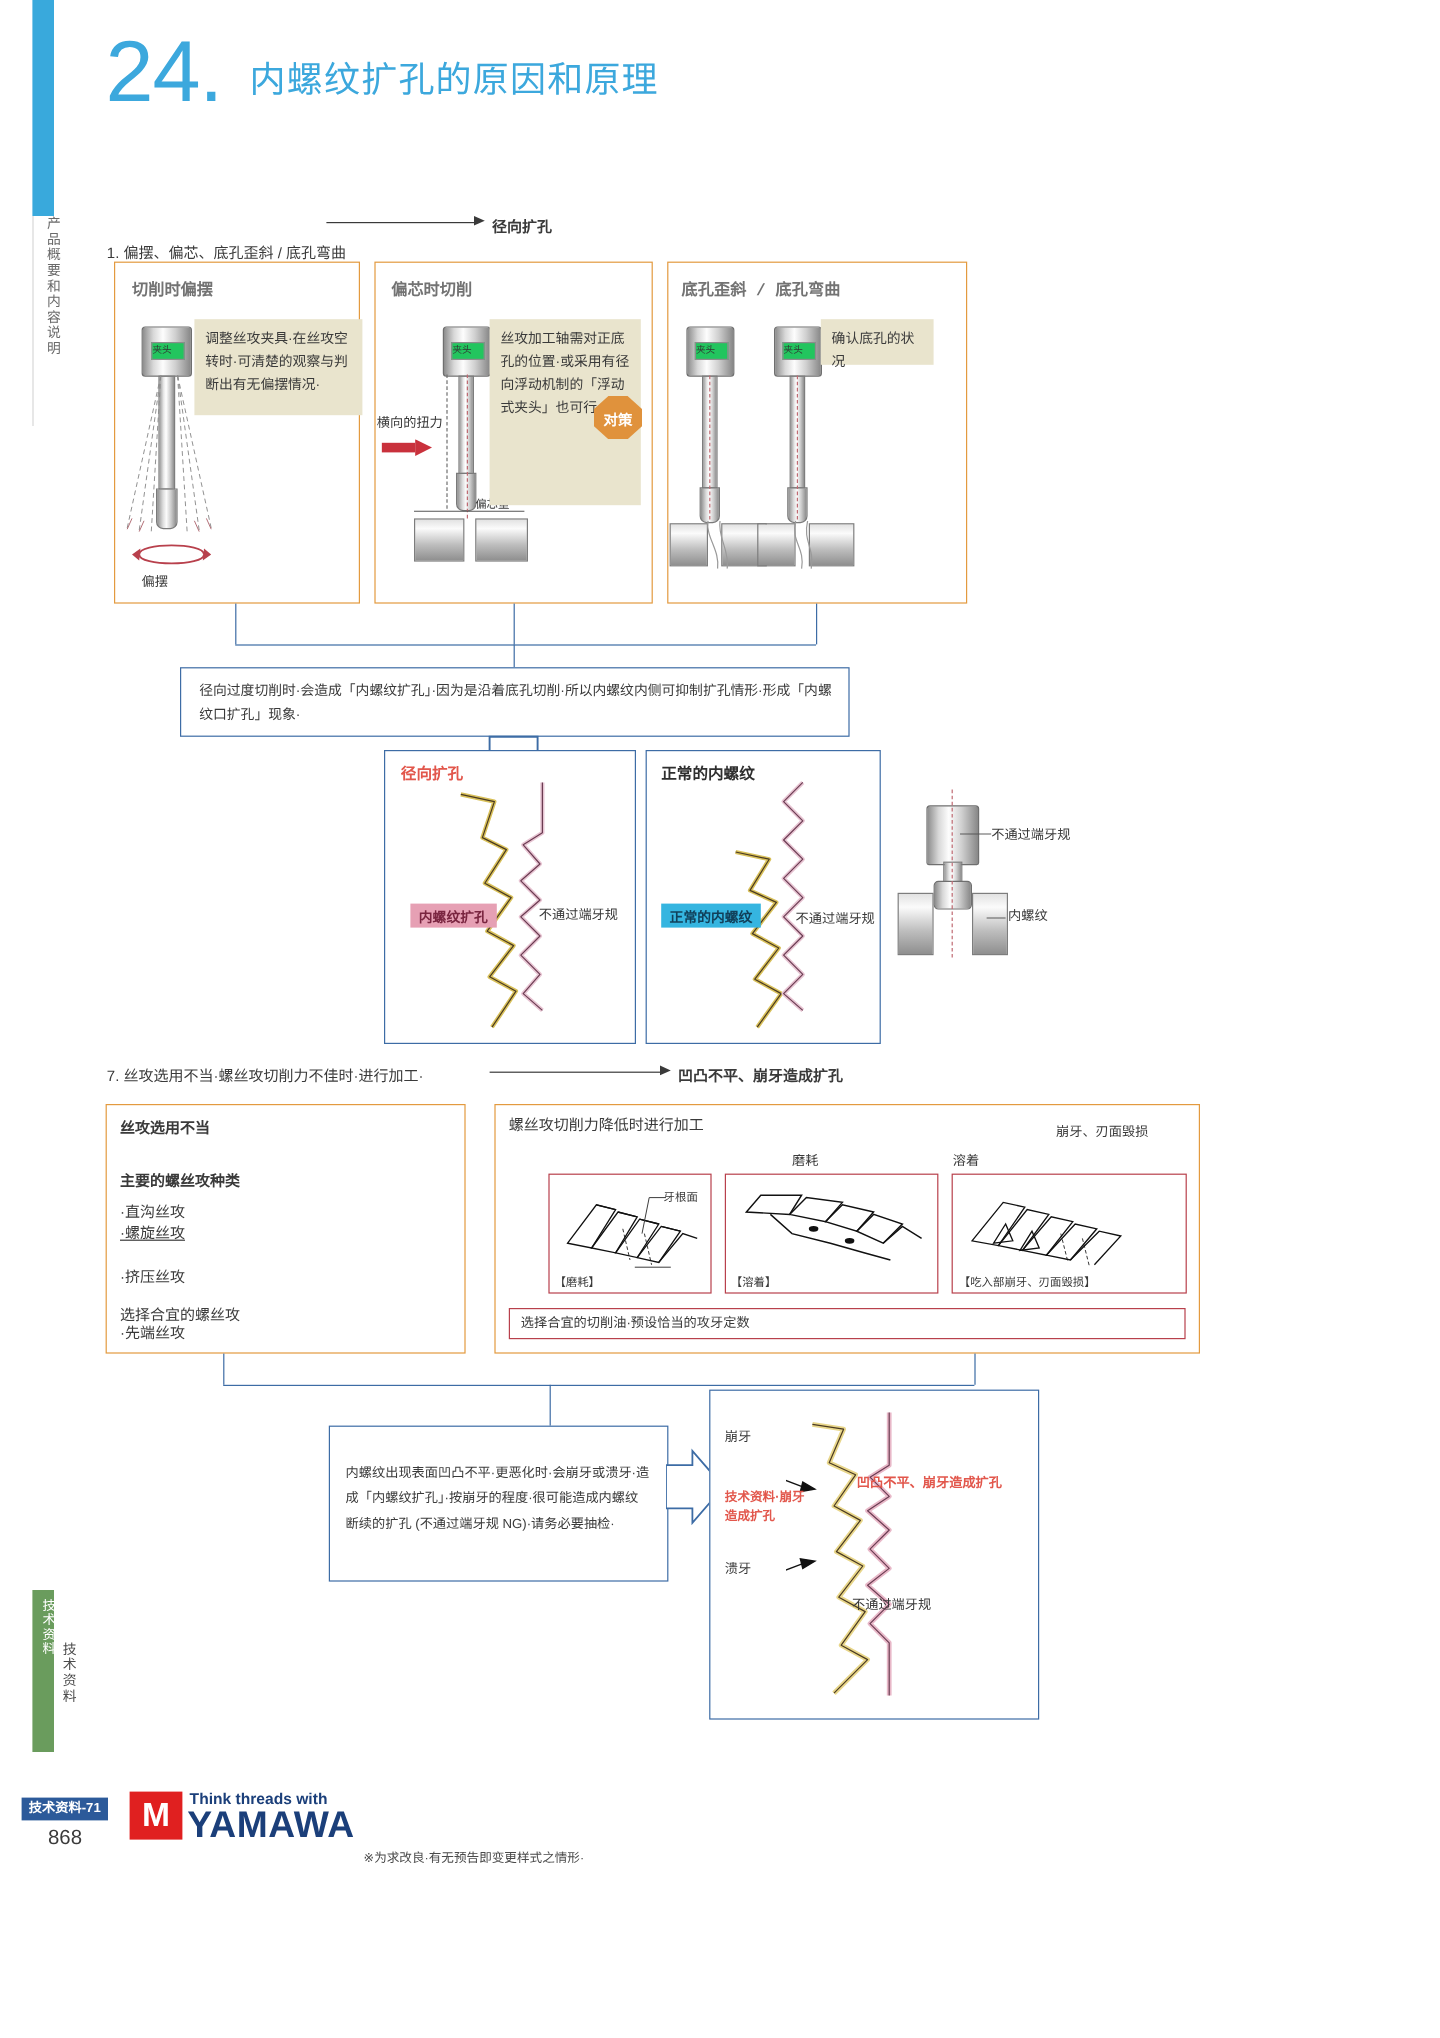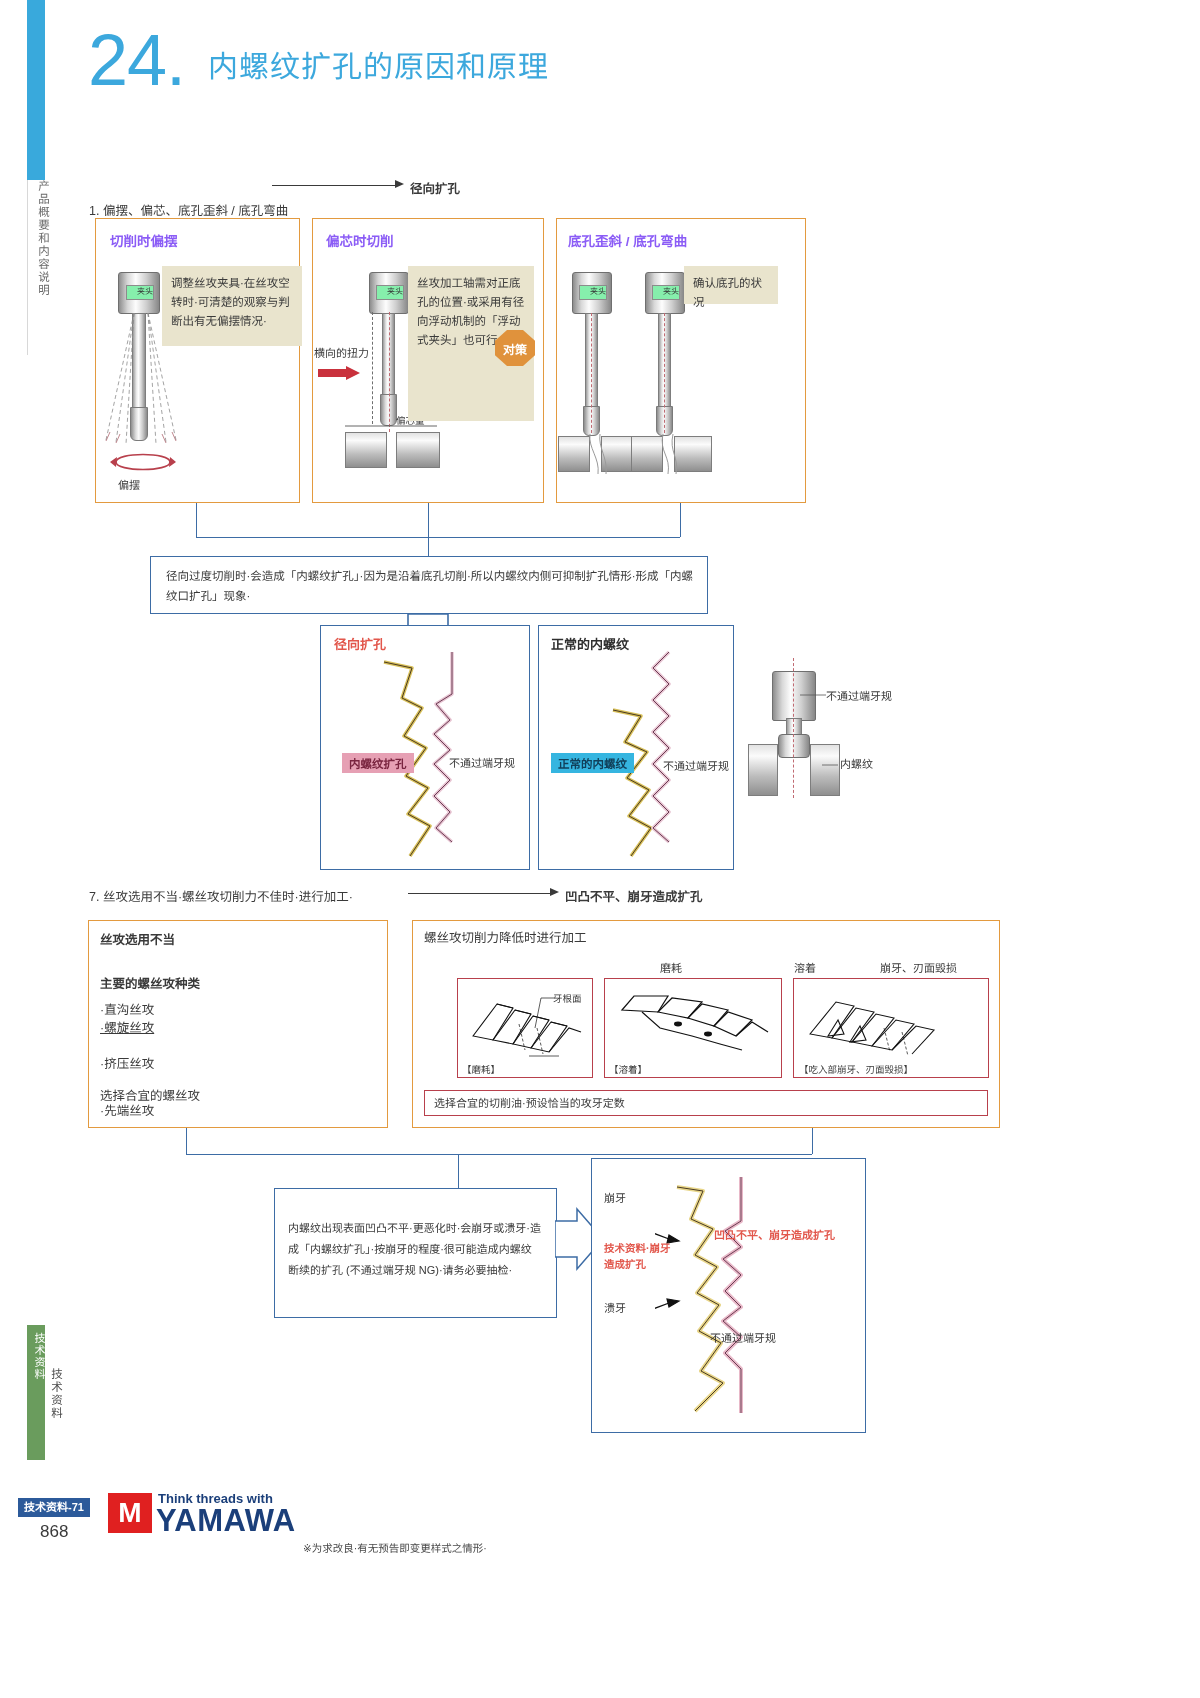--- a/index.html
+++ b/index.html
@@ -26,21 +26,21 @@
   .hdr-num{position:absolute;left:88px;top:22px;font-size:72px;color:#3ca8dd;font-weight:400;
     letter-spacing:-1px;line-height:76px;}
   .hdr-title{position:absolute;left:208px;top:42px;font-size:30px;color:#3ca8dd;letter-spacing:1px;}
 
   
   .t{position:absolute;font-size:12.5px;color:#3a3a3a;line-height:20px;}
   .t-sm{position:absolute;font-size:11px;color:#3a3a3a;line-height:17px;}
   .t-xs{position:absolute;font-size:9.5px;color:#3a3a3a;line-height:14px;}
   .bold{font-weight:bold;}
   .red{color:#e2574c;}
-  .panel-title{position:absolute;font-size:13.5px;font-weight:bold;color:#8b5cf6;}
+  .panel-title{position:absolute;font-size:13.5px;font-weight:bold;color:#737373;font-family:Liberation Mono, monospace;}
 
   
   .secline{position:absolute;font-size:12.5px;color:#3a3a3a;}
   .arrow-h{position:absolute;height:0;border-top:1.3px solid #3a3a3a;}
   .arrow-head{position:absolute;width:0;height:0;border-left:9px solid #3a3a3a;
     border-top:4.5px solid transparent;border-bottom:4.5px solid transparent;}
 
   .obox{position:absolute;border:1.6px solid #e39a3f;background:#fff;box-sizing:border-box;}
   .bbox{position:absolute;border:1.5px solid #3d6ca5;background:#fff;box-sizing:border-box;}
   .rbox{position:absolute;border:1.5px solid #b8404c;background:#fff;box-sizing:border-box;}
@@ -49,22 +49,22 @@
 
   
   .ln-v{position:absolute;width:0;border-left:1.5px solid #3d6ca5;}
   .ln-h{position:absolute;height:0;border-top:1.5px solid #3d6ca5;}
 
   
   .shank{position:absolute;background:linear-gradient(90deg,#9a9a9a 0%,#e8e8e8 28%,#ffffff 45%,#d3d3d3 70%,#8e8e8e 100%);
     border:1px solid #7d7d7d;box-sizing:border-box;}
   .holder{position:absolute;background:linear-gradient(90deg,#8d8d8d 0%,#d8d8d8 22%,#fdfdfd 42%,#cfcfcf 68%,#878787 100%);
     border:1px solid #6f6f6f;border-radius:3px;box-sizing:border-box;}
-  .holder-lbl{position:absolute;background:#86efac;border:1px solid #8c8c8c;font-size:8px;
-    text-align:right;color:#333;line-height:12px;}
+  .holder-lbl{position:absolute;background:#22c55e;border:1px solid #8c8c8c;font-size:8px;
+    text-align:left;color:#333;line-height:12px;}
   .tip{position:absolute;background:linear-gradient(90deg,#8d8d8d 0%,#dcdcdc 30%,#fbfbfb 48%,#cccccc 72%,#8a8a8a 100%);
     border:1px solid #7a7a7a;box-sizing:border-box;}
   .workpiece{position:absolute;background:linear-gradient(180deg,#e2e2e2 0%,#fbfbfb 22%,#bdbdbd 62%,#8f8f8f 100%);
     border:1px solid #7d7d7d;box-sizing:border-box;}
   .dashc{position:absolute;border-left:1px dashed #c06a72;}
   .dashg{position:absolute;border-left:1px dashed #6f6f6f;}
 
   
   .badge-oct{position:absolute;background:#e0923c;color:#fff;font-size:12px;font-weight:bold;
     display:flex;align-items:center;justify-content:center;
@@ -290,21 +290,21 @@
     <path d="M120 52 L136 38 L152 48"></path>
     <path d="M26 28 L44 44 L76 52 L104 60 L126 66"></path>
   </g>
   <g fill="#111">
     <ellipse cx="62" cy="40" rx="4" ry="2.4"></ellipse>
     <ellipse cx="92" cy="50" rx="4" ry="2.4"></ellipse>
   </g>
 </svg>
 <div class="t-xs" style="left:609px;top:1063px;">【溶着】</div>
 
-<div class="t-sm" style="left:880px;top:960px;">崩牙、刃面毁损</div>
+<div class="t-sm" style="left:880px;top:936px;">崩牙、刃面毁损</div>
 <div class="rbox" style="left:793px;top:978px;width:196px;height:100px;"></div>
 <svg class="svg-abs" style="left:800px;top:984px;" width="180" height="78">
   <g stroke="#111" stroke-width="1.1" fill="none">
     <path d="M10 50 L36 18 L54 22 L32 54 Z"></path>
     <path d="M32 54 L56 24 L74 28 L52 58 Z"></path>
     <path d="M52 58 L76 30 L94 34 L72 62 Z"></path>
     <path d="M72 62 L96 36 L114 40 L92 66 Z"></path>
     <path d="M92 66 L116 42 L134 46 L112 70"></path>
     <path d="M38 36 L28 52 L44 50 Z"></path>
     <path d="M60 42 L50 58 L66 56 Z"></path>

